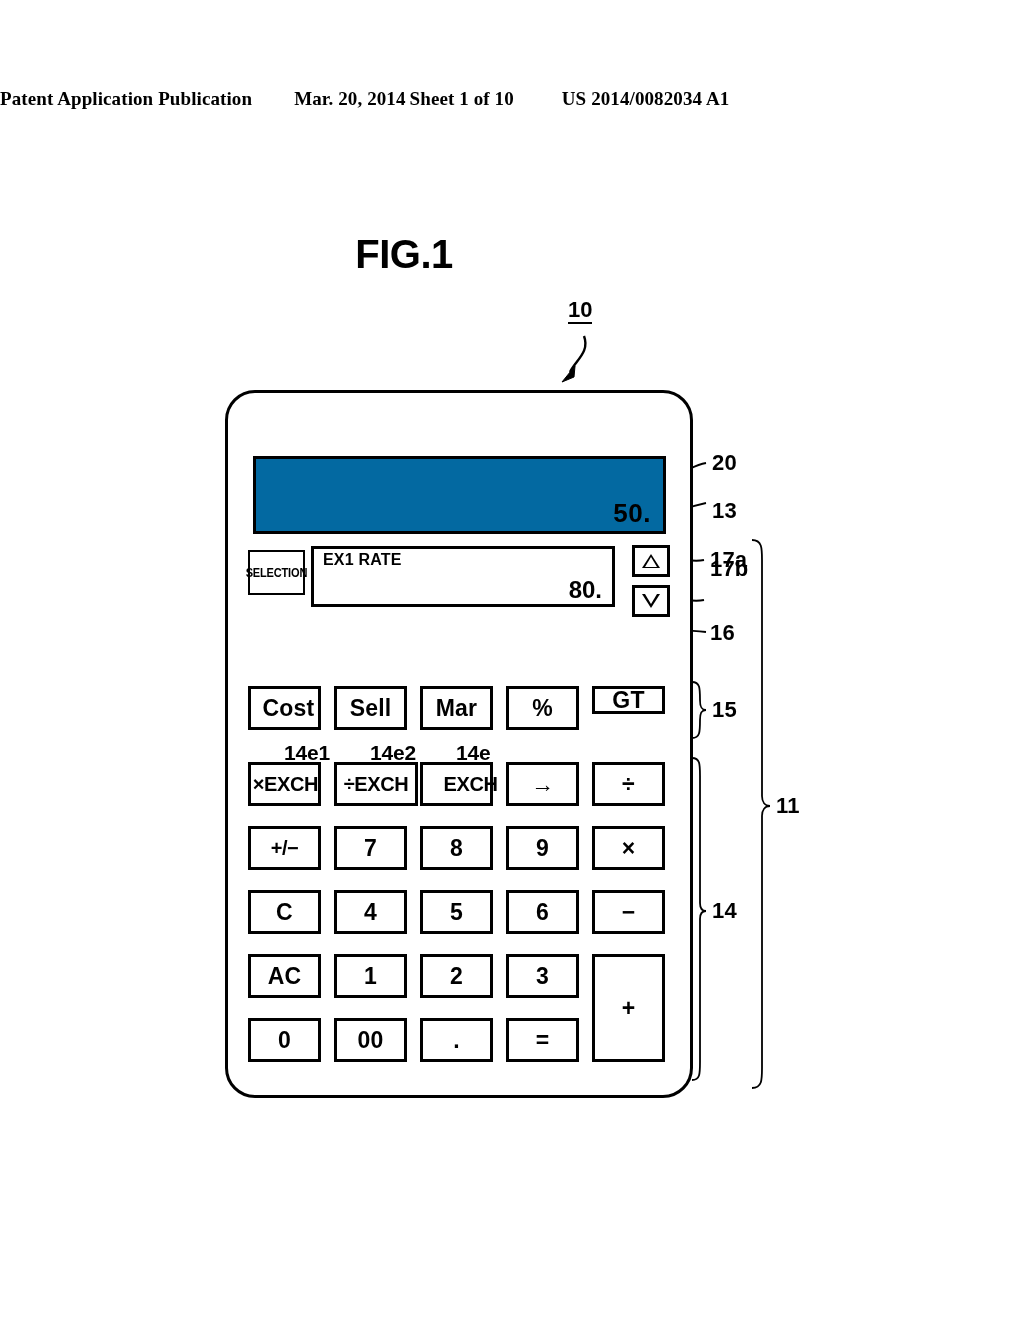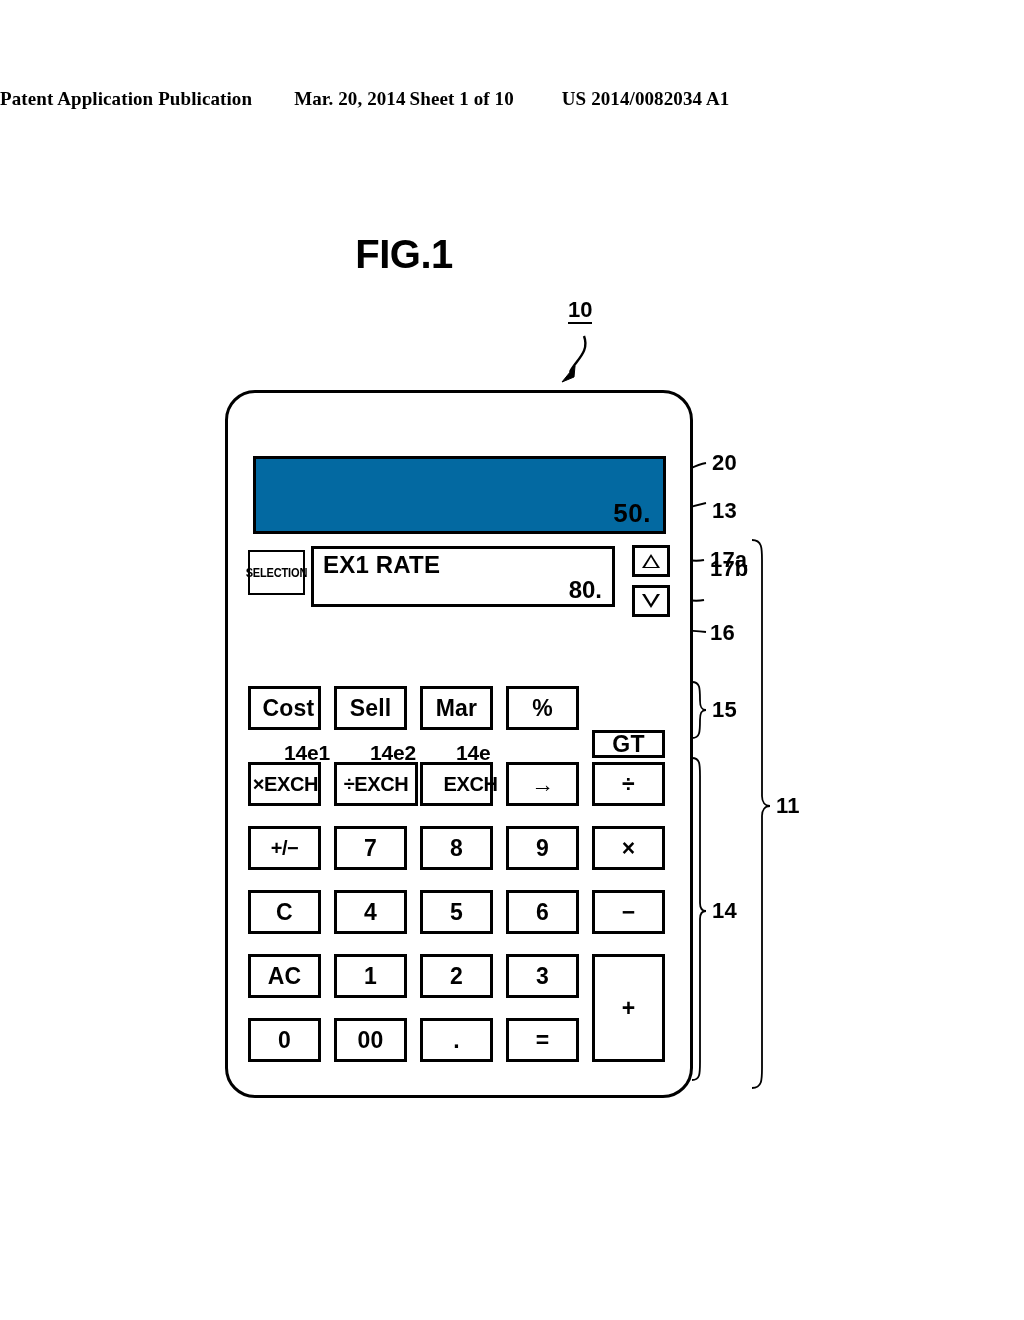--- a/index.html
+++ b/index.html
@@ -134,21 +134,21 @@
     height: 61px;
     border: 3px solid #000;
     box-sizing: border-box;
     background: #fff;
   }
   .sub-display-label {
     position: absolute;
     left: 9px;
     top: 2px;
     font-weight: bold;
-    font-size: 24px;
+    font-size: 16px;
     letter-spacing: 0.2px;
   }
   .sub-display-value {
     position: absolute;
     right: 10px;
     bottom: 0px;
     font-weight: bold;
     font-size: 24px;
   }
 
@@ -322,21 +322,21 @@
     </div>
     <div class="key" style="left: 334px; top: 686px; width: 73px; height: 44px;">
       <span class="glyph">Sell</span>
     </div>
     <div class="key" style="left: 420px; top: 686px; width: 73px; height: 44px;">
       <span class="glyph">Mar</span>
     </div>
     <div class="key" style="left: 506px; top: 686px; width: 73px; height: 44px;">
       <span class="glyph">%</span>
     </div>
-    <div class="key" style="left: 592px; top: 686px; width: 73px; height: 28px; margin-top: 44px;">
+    <div class="key" style="left: 592px; top: 686px; width: 73px; height: 28px;">
       <span class="glyph">GT</span>
     </div>
     <div class="key small-text" style="left: 248px; top: 762px; width: 73px; height: 44px; justify-content: flex-end;">
       <span class="glyph">×EXCH</span>
     </div>
     <div class="key small-text" style="left: 334px; top: 762px; width: 84px; height: 44px;">
       <span class="glyph">÷EXCH</span>
     </div>
     <div class="key small-text" style="left: 420px; top: 762px; width: 73px; height: 44px; padding-left: 28px;">
       <span class="glyph">EXCH</span>

